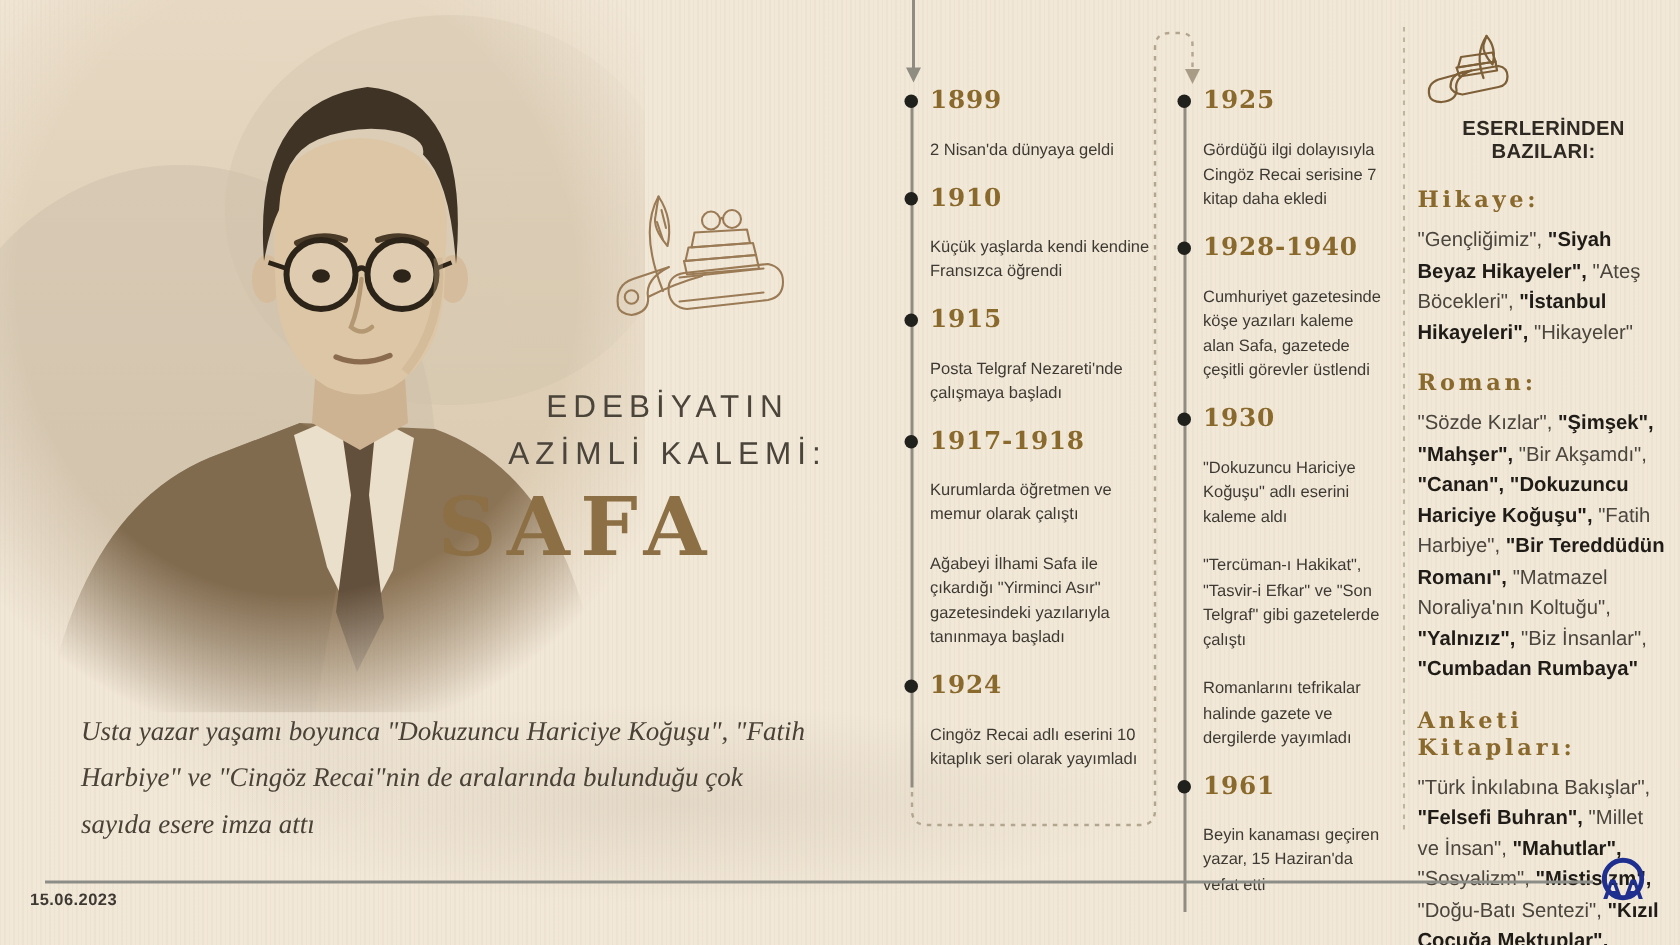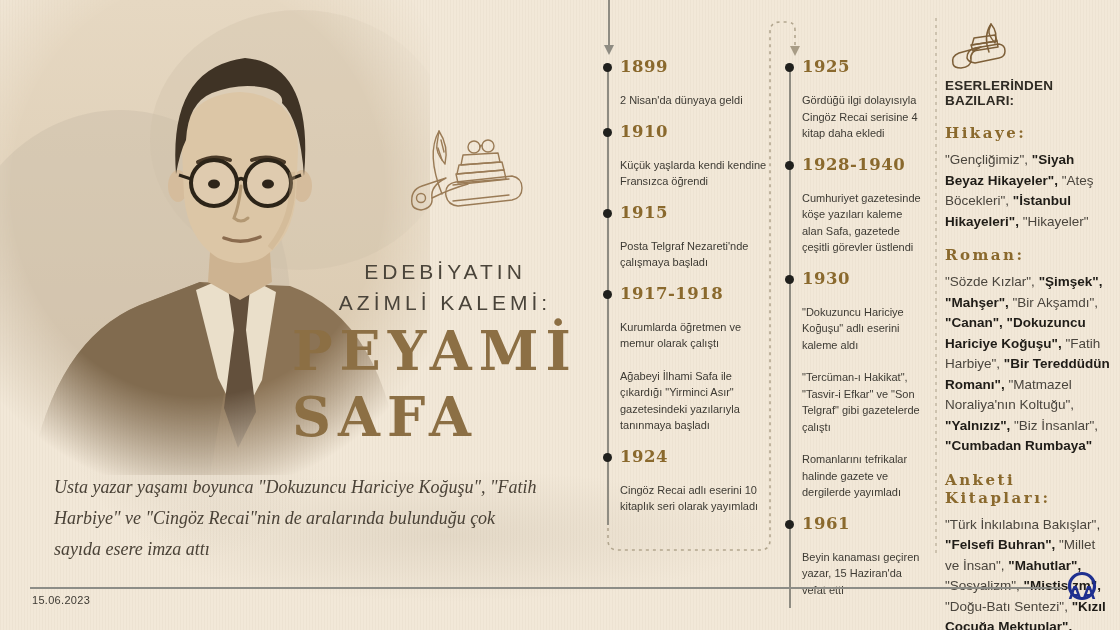--- a/index.html
+++ b/index.html
@@ -34,29 +34,29 @@
   .tl-event::before{content:"";position:absolute;left:3px;top:5px;width:9px;height:9px;border-radius:50%;background:#20201d;}
   .tl-year{font-family:"DejaVu Serif",serif;font-weight:bold;font-size:16.5px;line-height:18px;
     color:#8a692d;margin:0 0 2px 20px;letter-spacing:.5px;}
   .tl-text{margin:16px 0 10px 20px;font-size:11px;line-height:16.5px;color:#3d3a33;}
   .tl-text:last-child{margin-bottom:0;}
   .tl-top-arrow{position:absolute;left:601px;top:0;}
   .tl-connector{position:absolute;left:0;top:0;pointer-events:none;}
   
   .works{position:absolute;left:945px;top:20px;width:168px;}
   .works-icon{width:62px;height:52px;display:block;margin:0 0 6px 2px;}
-  .works-heading{font-size:13.5px;font-weight:bold;color:#2e2a23;letter-spacing:.2px;margin-bottom:16px;}
+  .works-heading{font-size:13.5px;font-weight:bold;color:#2e2a23;letter-spacing:.2px;margin-bottom:16px;text-align:center;}
   .work-section{margin-bottom:14px;}
   .work-title{font-family:"DejaVu Serif",serif;font-weight:bold;font-size:15px;color:#8a692d;
     letter-spacing:2.5px;margin-bottom:8px;}
   .work-list{margin:0;font-size:13.5px;line-height:20.5px;color:#4a453d;}
   .work-list .wb{font-weight:bold;color:#1f1c17;}
   
   .footer-rule{position:absolute;left:30px;top:587px;width:1032px;height:2px;background:#8d8d87;}
-  .footer-date{position:absolute;left:32px;top:594px;font-size:11px;font-weight:normal;color:#3e3a33;letter-spacing:.3px;}
+  .footer-date{position:absolute;left:20px;top:594px;font-size:11px;font-weight:bold;color:#3e3a33;letter-spacing:.3px;}
   .aa-logo{position:absolute;left:1064px;top:570px;width:36px;height:36px;}
 </style>
 </head>
 <body>
 
 <div id="canvas">
 
   <svg class="portrait" viewBox="0 0 430 475">
     <defs>
       <radialGradient id="fadeG" cx="46%" cy="40%" r="64%">
@@ -114,21 +114,20 @@
     <path d="M31 5 Q18 28 34 68"></path>
     <path d="M31 5 Q41 20 37 38 Q27 26 29 18 Z"></path>
     <path d="M33 14 L36 26 M30 22 L34 34"></path>
   </svg>
 
   <div class="kicker">
     <div>EDEBİYATIN</div>
     <div>AZİMLİ KALEMİ:</div>
   </div>
   <div class="big-title">
-    <div>PEYAMİ</div>
     <div>SAFA</div>
   </div>
 
   <div class="intro">Usta yazar yaşamı boyunca "Dokuzuncu Hariciye Koğuşu", "Fatih Harbiye" ve "Cingöz Recai"nin de aralarında bulunduğu çok sayıda esere imza attı</div>
 
   <svg class="tl-top-arrow" width="16" height="56" viewBox="0 0 16 56">
     <line x1="8" y1="0" x2="8" y2="46" stroke="#8f8c82" stroke-width="2"></line>
     <path d="M3 45 L13 45 L8 55 Z" fill="#8f8c82"></path>
   </svg>
 
@@ -157,21 +156,21 @@
         <p class="tl-text">Ağabeyi İlhami Safa ile çıkardığı "Yirminci Asır" gazetesindeki yazılarıyla tanınmaya başladı</p>
       </div>
       <div class="tl-event">
         <div class="tl-year">1924</div>
         <p class="tl-text">Cingöz Recai adlı eserini 10 kitaplık seri olarak yayımladı</p>
       </div>
     </div>
   <div class="tl-col" id="tl-col-2">
       <div class="tl-event">
         <div class="tl-year">1925</div>
-        <p class="tl-text">Gördüğü ilgi dolayısıyla Cingöz Recai serisine 4 kitap daha ekledi</p>
+        <p class="tl-text">Gördüğü ilgi dolayısıyla Cingöz Recai serisine 7 kitap daha ekledi</p>
       </div>
       <div class="tl-event">
         <div class="tl-year">1928-1940</div>
         <p class="tl-text">Cumhuriyet gazetesinde köşe yazıları kaleme alan Safa, gazetede çeşitli görevler üstlendi</p>
       </div>
       <div class="tl-event">
         <div class="tl-year">1930</div>
         <p class="tl-text">"Dokuzuncu Hariciye Koğuşu" adlı eserini kaleme aldı</p>
         <p class="tl-text">"Tercüman-ı Hakikat", "Tasvir-i Efkar" ve "Son Telgraf" gibi gazetelerde çalıştı</p>
         <p class="tl-text">Romanlarını tefrikalar halinde gazete ve dergilerde yayımladı</p>

